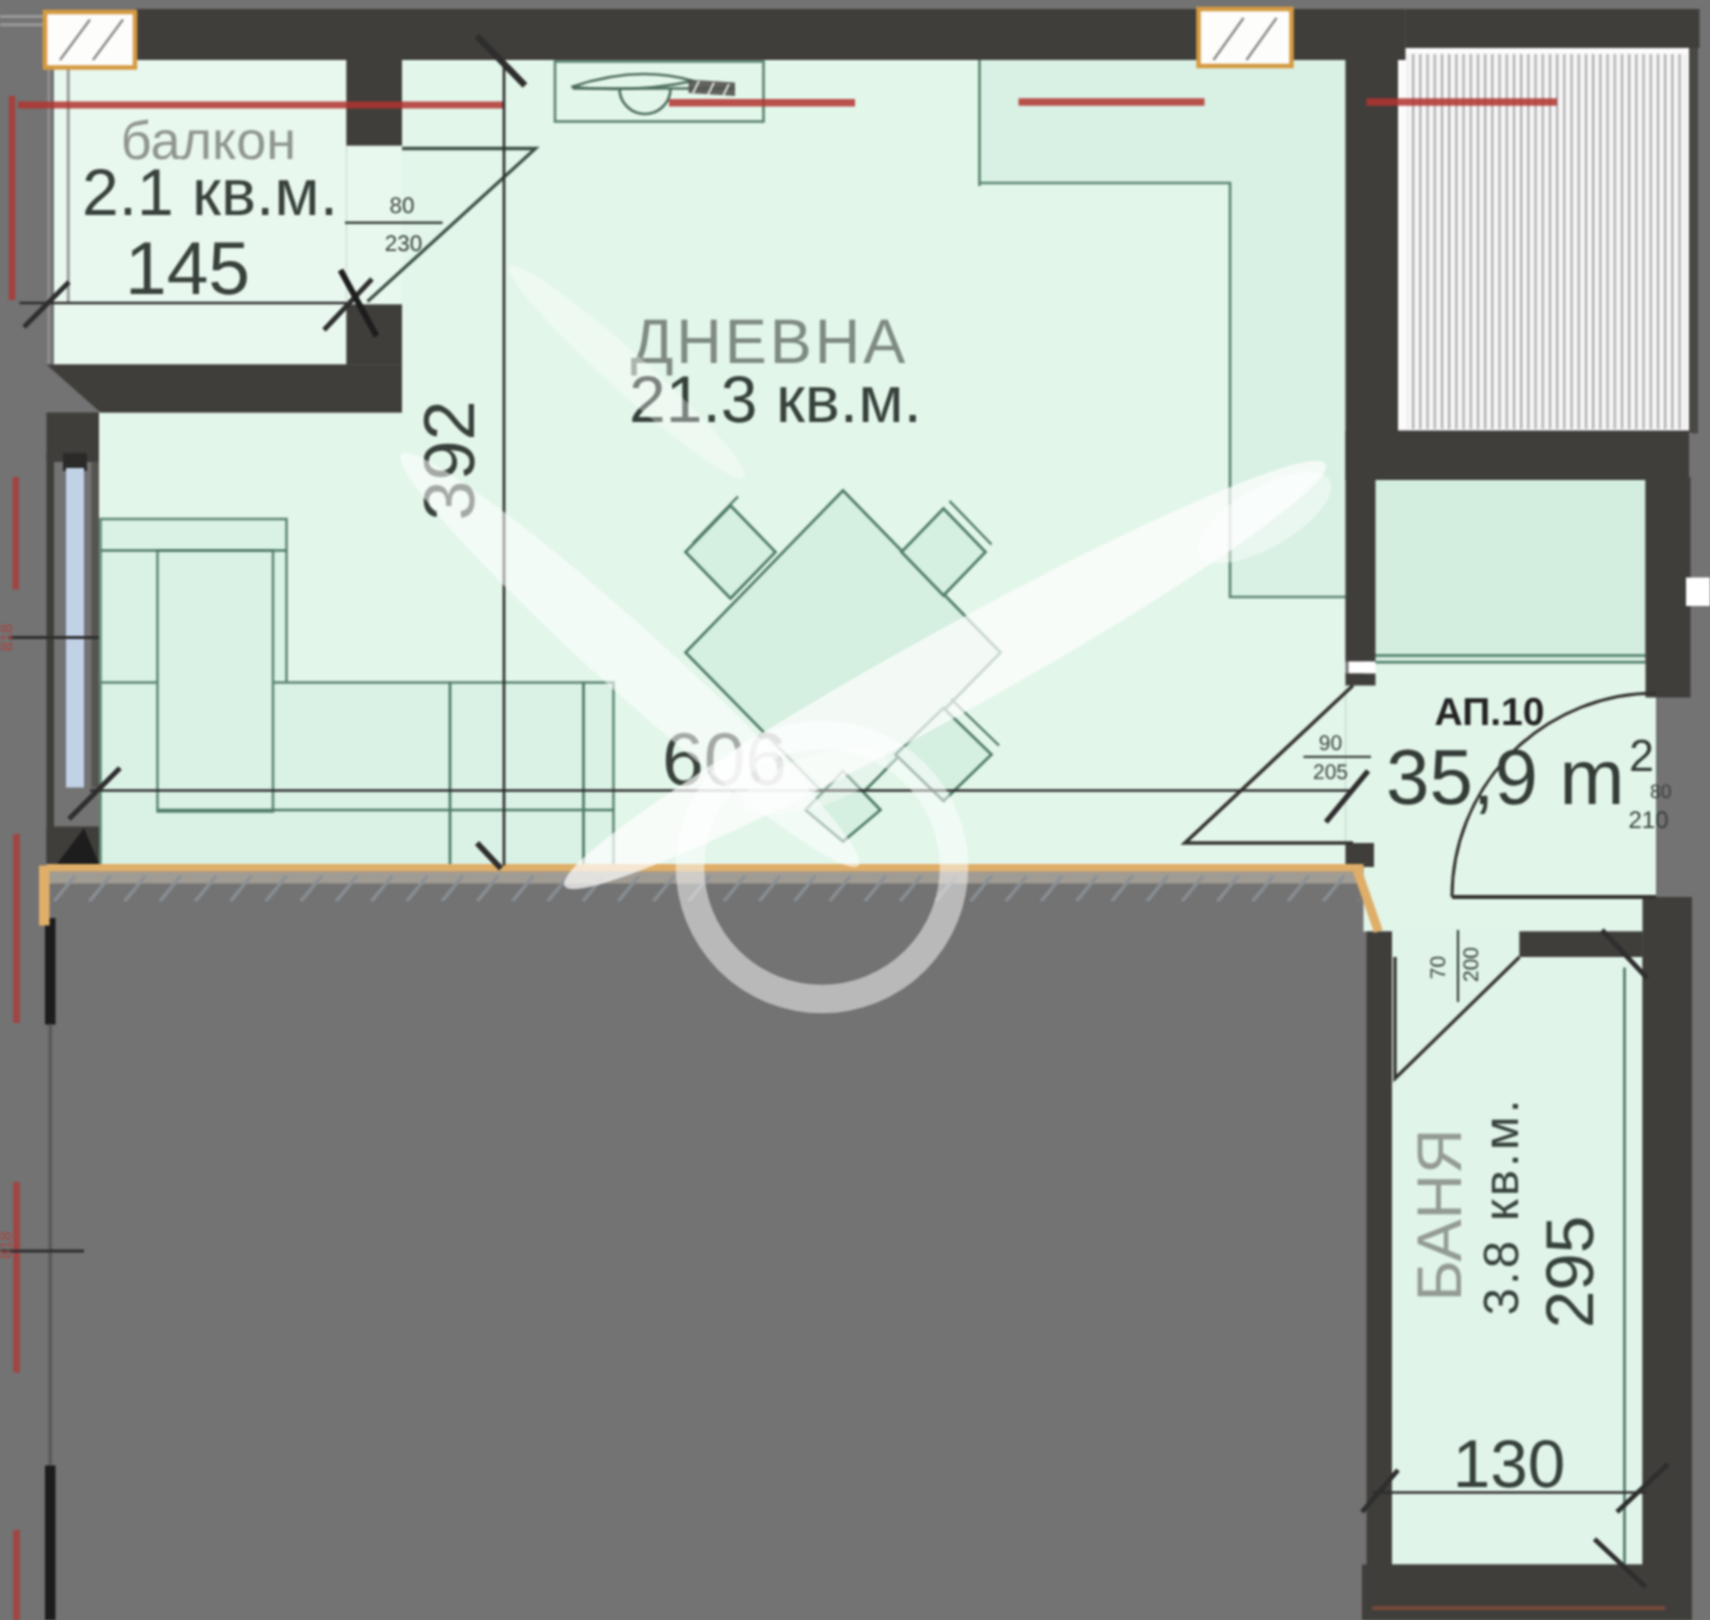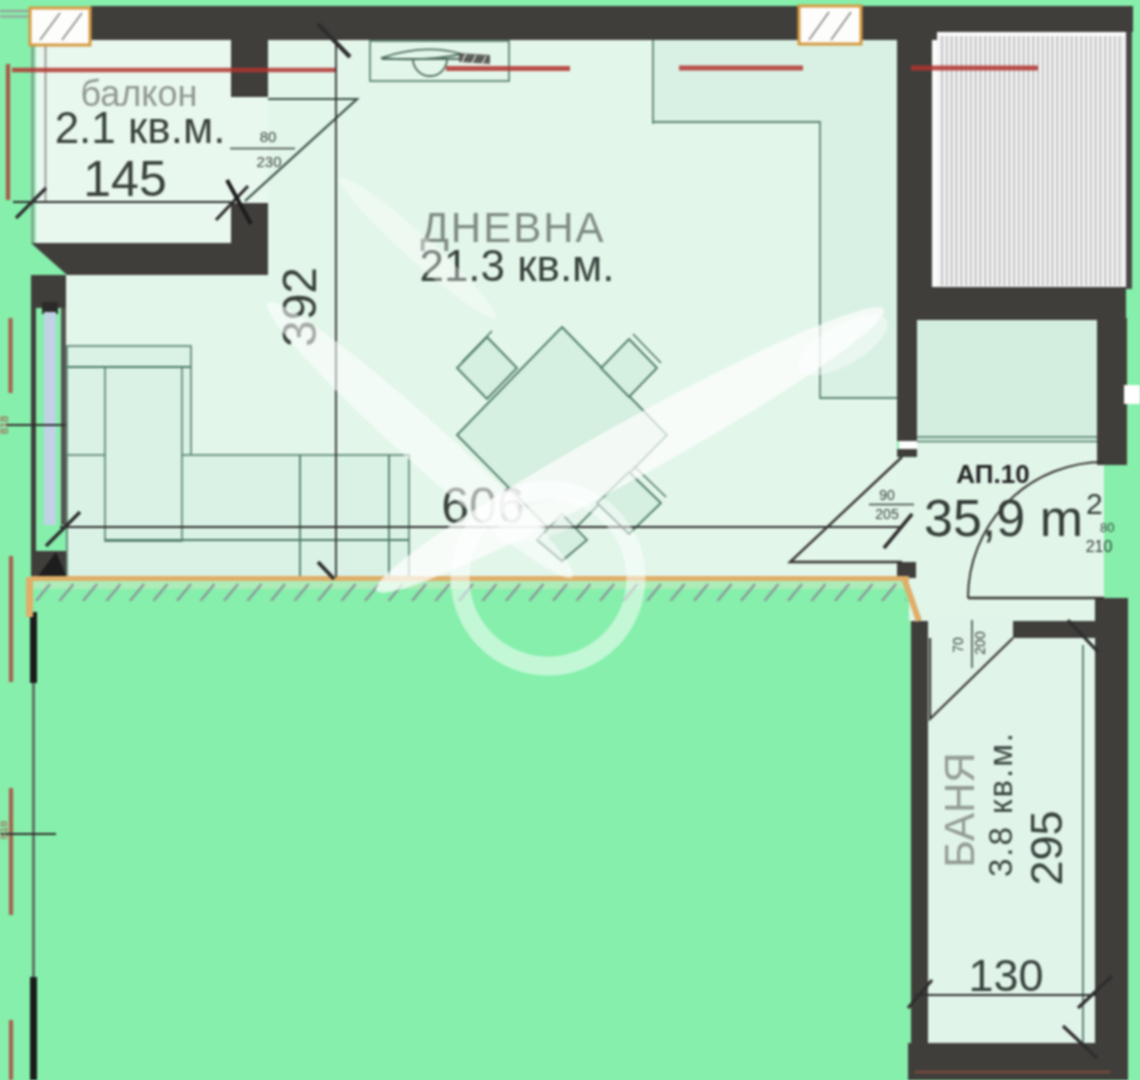--- a/index.html
+++ b/index.html
@@ -1,16 +1,16 @@
 <!DOCTYPE html>
 <html><head>
 <meta charset="utf-8">
 <style>
   html,body{margin:0;padding:0;background:#ffffff;}
-  .page{position:relative;width:1140px;height:1080px;background:#86efac;overflow:hidden;
+  .page{position:relative;width:1140px;height:1080px;background:#737373;overflow:hidden;
         font-family:"Liberation Sans", sans-serif;}
   svg{position:absolute;left:0;top:0;filter:blur(0.8px);}
 </style>
 </head>
 <body>
 <div class="page">
 <svg width="1140" height="1080" viewBox="0 0 1140 1080">
 <defs>
   <pattern id="vstripe" width="4.8" height="10" patternUnits="userSpaceOnUse">
     <rect width="4.8" height="10" fill="#f6f6f6"></rect>

